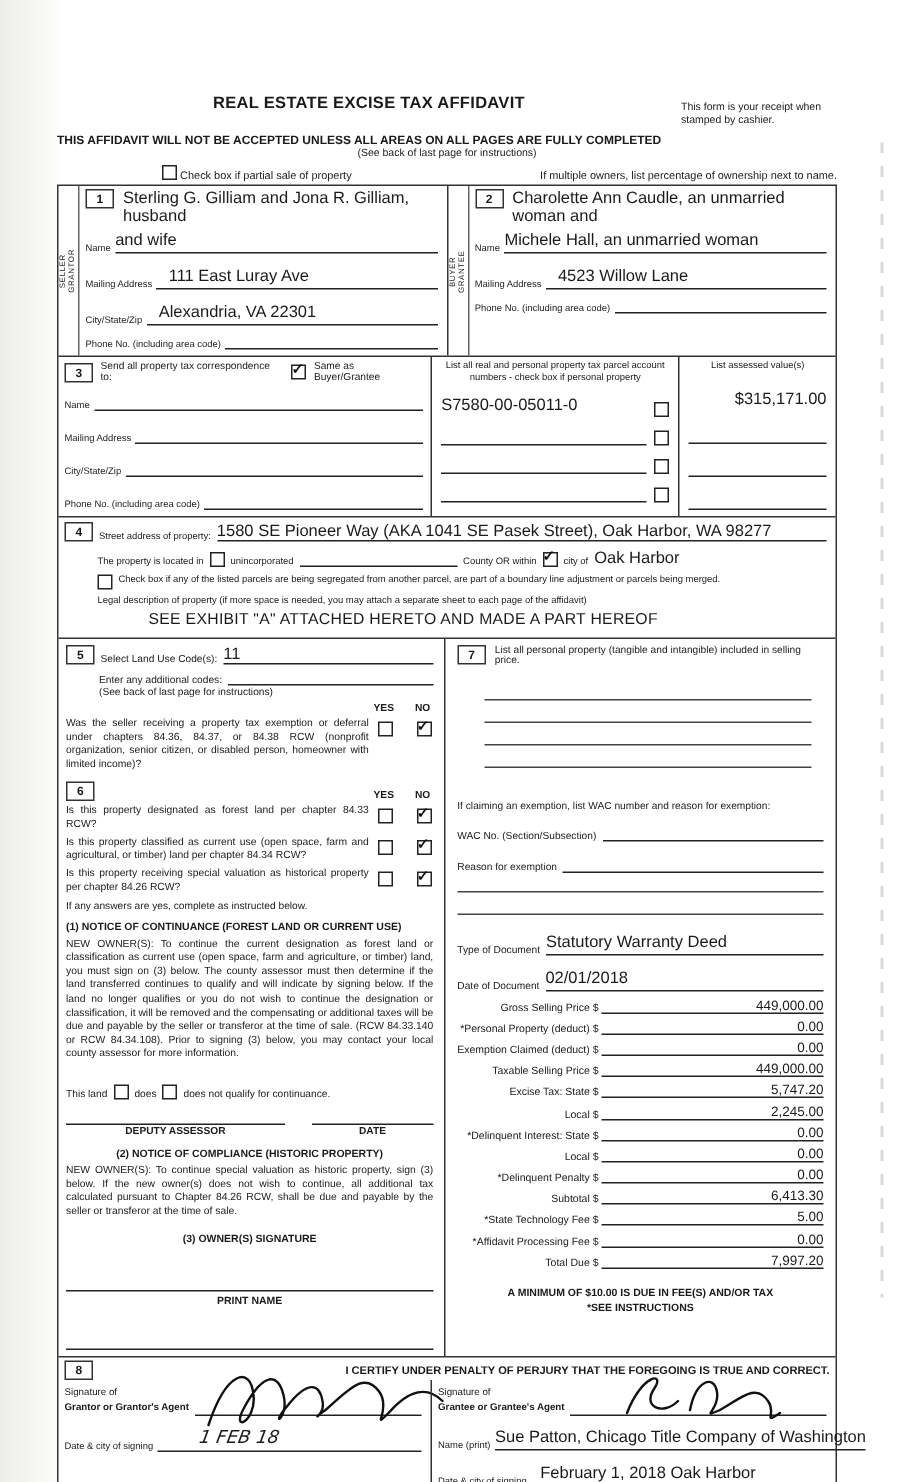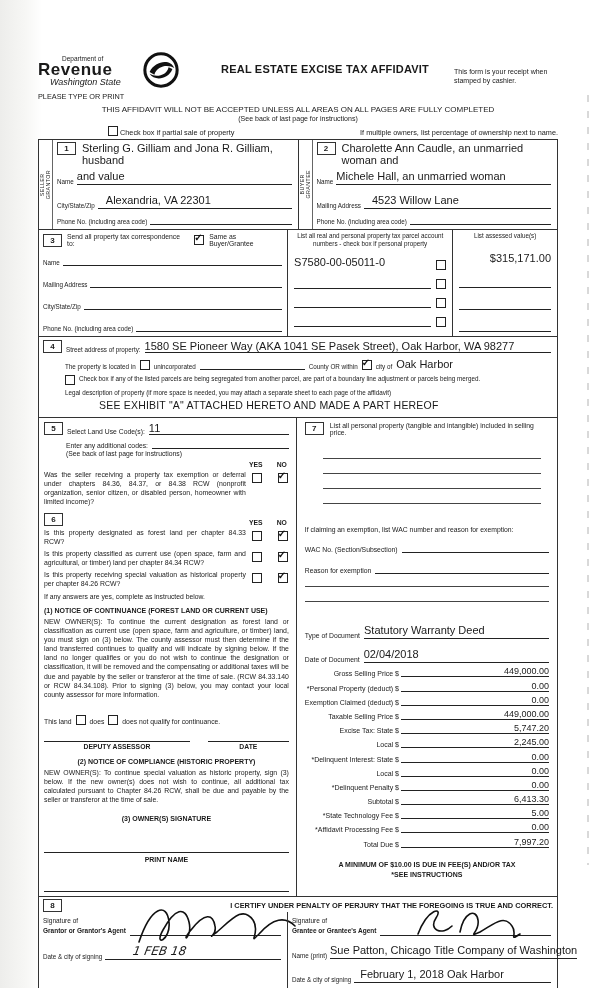--- a/index.html
+++ b/index.html
@@ -28,21 +28,21 @@
   .logo{width:158px;position:relative;}
   .logo .l1{font-size:6.5px;margin-left:24px;}
   .logo .l2{font-size:17px;font-weight:bold;letter-spacing:.5px;line-height:15px;}
   .logo .l3{font-size:9px;font-style:italic;margin-left:12px;}
   .logo svg{position:absolute;left:104px;top:-4px;}
   .typeprint{font-size:7.3px;margin-top:5px;}
   .htitle{flex:1;text-align:center;padding-top:8px;}
   .htitle .t1{font-size:11px;font-weight:bold;letter-spacing:.2px;}
   .htitle .t2{font-size:9.5px;margin-top:2px;}
   .hreceipt{width:104px;font-size:7px;padding-top:12px;line-height:1.3;}
-  .warn{text-align:center;font-size:8px;font-weight:normal;margin-top:4px;}
+  .warn{text-align:left;font-size:8px;font-weight:bold;margin-top:4px;}
   .seeback{text-align:center;font-size:7px;margin-top:1px;}
   .partialrow{display:flex;justify-content:space-between;font-size:7.3px;margin-top:4px;align-items:flex-end;}
   .partialrow .left{margin-left:70px;}
 
   
   .formbox{border:1.5px solid #333;margin-top:2px;background:#fff;}
   .row{border-top:1px solid #333;}
   .row:first-child{border-top:none;}
 
   
@@ -112,31 +112,20 @@
             background:repeating-linear-gradient(#777 0 7px,transparent 7px 16px);}
 </style>
 </head>
 <body>
 
 <div class="page">
   <div class="scanline"></div>
   <div class="paper">
 
     <div class="hdr">
-      <div class="logo">
-        <div class="l1">Department of</div>
-        <div class="l2">Revenue</div>
-        <div class="l3">Washington State</div>
-        <svg width="38" height="38" viewBox="0 0 40 40">
-          <circle cx="20" cy="20" r="17" fill="none" stroke="#111" stroke-width="3.2"></circle>
-          <path d="M8 22 C14 10, 30 8, 34 18 C28 14, 16 15, 13 25 Z" fill="#111"></path>
-          <path d="M32 19 C28 30, 13 32, 8 24 C15 28, 26 26, 28 17 Z" fill="#111"></path>
-        </svg>
-        <div class="typeprint">PLEASE TYPE OR PRINT</div>
-      </div>
       <div class="htitle">
         <div class="t1">REAL ESTATE EXCISE TAX AFFIDAVIT</div>
       </div>
       <div class="hreceipt">This form is your receipt when stamped by cashier.</div>
     </div>
     <div class="warn">THIS AFFIDAVIT WILL NOT BE ACCEPTED UNLESS ALL AREAS ON ALL PAGES ARE FULLY COMPLETED</div>
     <div class="seeback">(See back of last page for instructions)</div>
     <div class="partialrow">
       <div class="left">
         <span class="cb" data-checked="false"></span>
@@ -153,21 +142,25 @@
               <span class="vtext">SELLER
 GRANTOR</span>
             </div>
           <div class="pbody">
             <div class="pline1">
               <span class="secno">1</span>
               <span class="val">Sterling G. Gilliam and Jona R. Gilliam, husband</span>
             </div>
             <div class="frow">
               <span class="flabel">Name</span>
-              <span class="fill" style="flex:1"><span class="val">and value</span></span>
+              <span class="fill" style="flex:1"><span class="val">and wife</span></span>
+            </div>
+            <div class="frow" style="margin-top:5px">
+              <span class="flabel">Mailing Address</span>
+              <span class="fill" style="flex:1"><span class="val" style="padding-left:8px">111 East Luray Ave</span></span>
             </div>
             <div class="frow" style="margin-top:5px">
               <span class="flabel">City/State/Zip</span>
               <span class="fill" style="flex:1"><span class="val" style="padding-left:8px">Alexandria, VA 22301</span></span>
             </div>
             <div class="frow" style="margin-top:6px">
               <span class="flabel">Phone No. (including area code)</span>
               <span class="fill" style="flex:1"></span>
             </div>
           </div>
@@ -369,27 +362,27 @@
             <span class="small" style="margin-right:4px">WAC No. (Section/Subsection)</span>
             <span class="fill" style="flex:1"></span>
           </div>
           <div class="frow" style="margin-top:11px">
             <span class="small" style="margin-right:4px">Reason for exemption</span>
             <span class="fill" style="flex:1"></span>
           </div>
           <div class="blankline"></div>
           <div class="blankline" style="margin-top:2px"></div>
 
-          <div class="frow" style="margin-top:18px">
+          <div class="frow" style="margin-top:8px">
             <span class="small" style="margin-right:4px">Type of Document</span>
             <span class="fill" style="flex:1"><span class="val">Statutory Warranty Deed</span></span>
           </div>
           <div class="frow" style="margin-top:5px">
             <span class="small" style="margin-right:4px">Date of Document</span>
-            <span class="fill" style="flex:1"><span class="val">02/04/2018</span></span>
+            <span class="fill" style="flex:1"><span class="val">02/01/2018</span></span>
           </div>
 
           <div class="feerow">
               <span class="feelabel">Gross Selling Price $</span>
               <span class="feeval">449,000.00</span>
             </div>
           <div class="feerow">
               <span class="feelabel">*Personal Property (deduct) $</span>
               <span class="feeval">0.00</span>
             </div>

